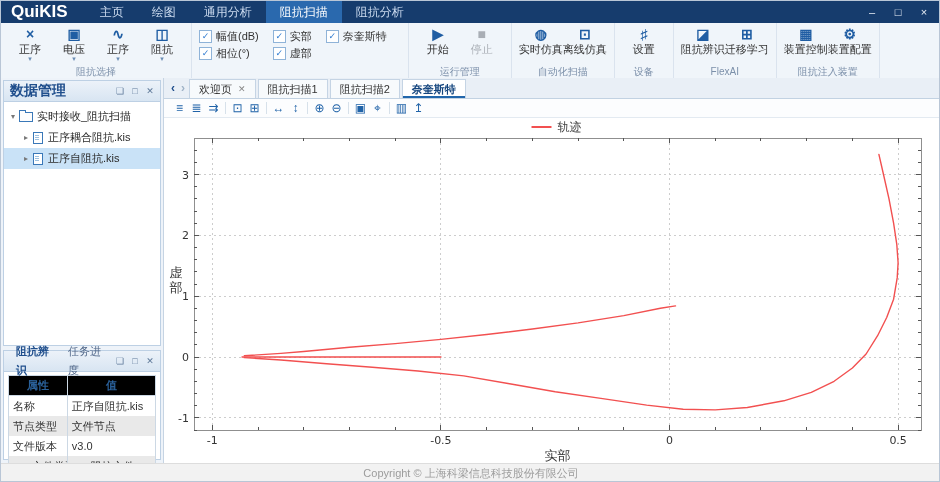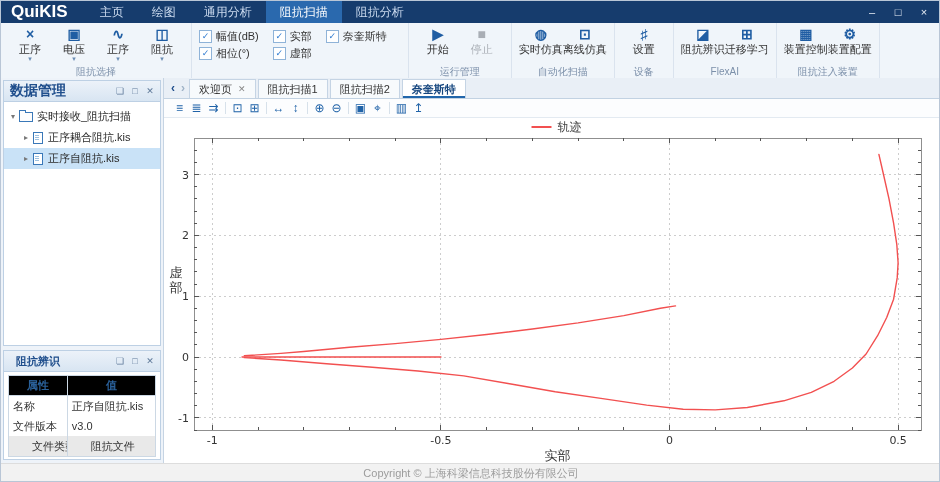--- a/index.html
+++ b/index.html
@@ -223,20 +223,21 @@
           <div class="tree-row selected" style="padding-left: 17px;">
             <div class="tree-caret">▸</div>
             <div class="ic-file"></div>
             <div class="tree-label">正序自阻抗.kis</div>
           </div>
         </div>
     </div>
     <div class="panel panel-props">
       <div class="panel-hd" id="propsHeader">
           <div class="panel-tab active">阻抗辨识</div>
+          <div class="panel-tab">任务进度</div>
           <div class="panel-icons">
             <div class="panel-icon">❏</div>
             <div class="panel-icon">□</div>
             <div class="panel-icon">✕</div>
           </div>
         </div>
       <table class="props-table">
         <colgroup>
             <col style="width:40%">
             <col style="width:60%">
@@ -244,20 +245,24 @@
         <thead id="propsHead">
             <tr>
               <th>属性</th>
               <th>值</th>
             </tr>
           </thead>
         <tbody id="propsBody">
             <tr class="">
               <td>名称</td>
               <td>正序自阻抗.kis</td>
+            </tr>
+            <tr class="alt">
+              <td>节点类型</td>
+              <td>文件节点</td>
             </tr>
             <tr class="">
               <td>文件版本</td>
               <td>v3.0</td>
             </tr>
             <tr class="alt">
               <td>文件类型</td>
               <td>阻抗文件</td>
             </tr>
           </tbody>

